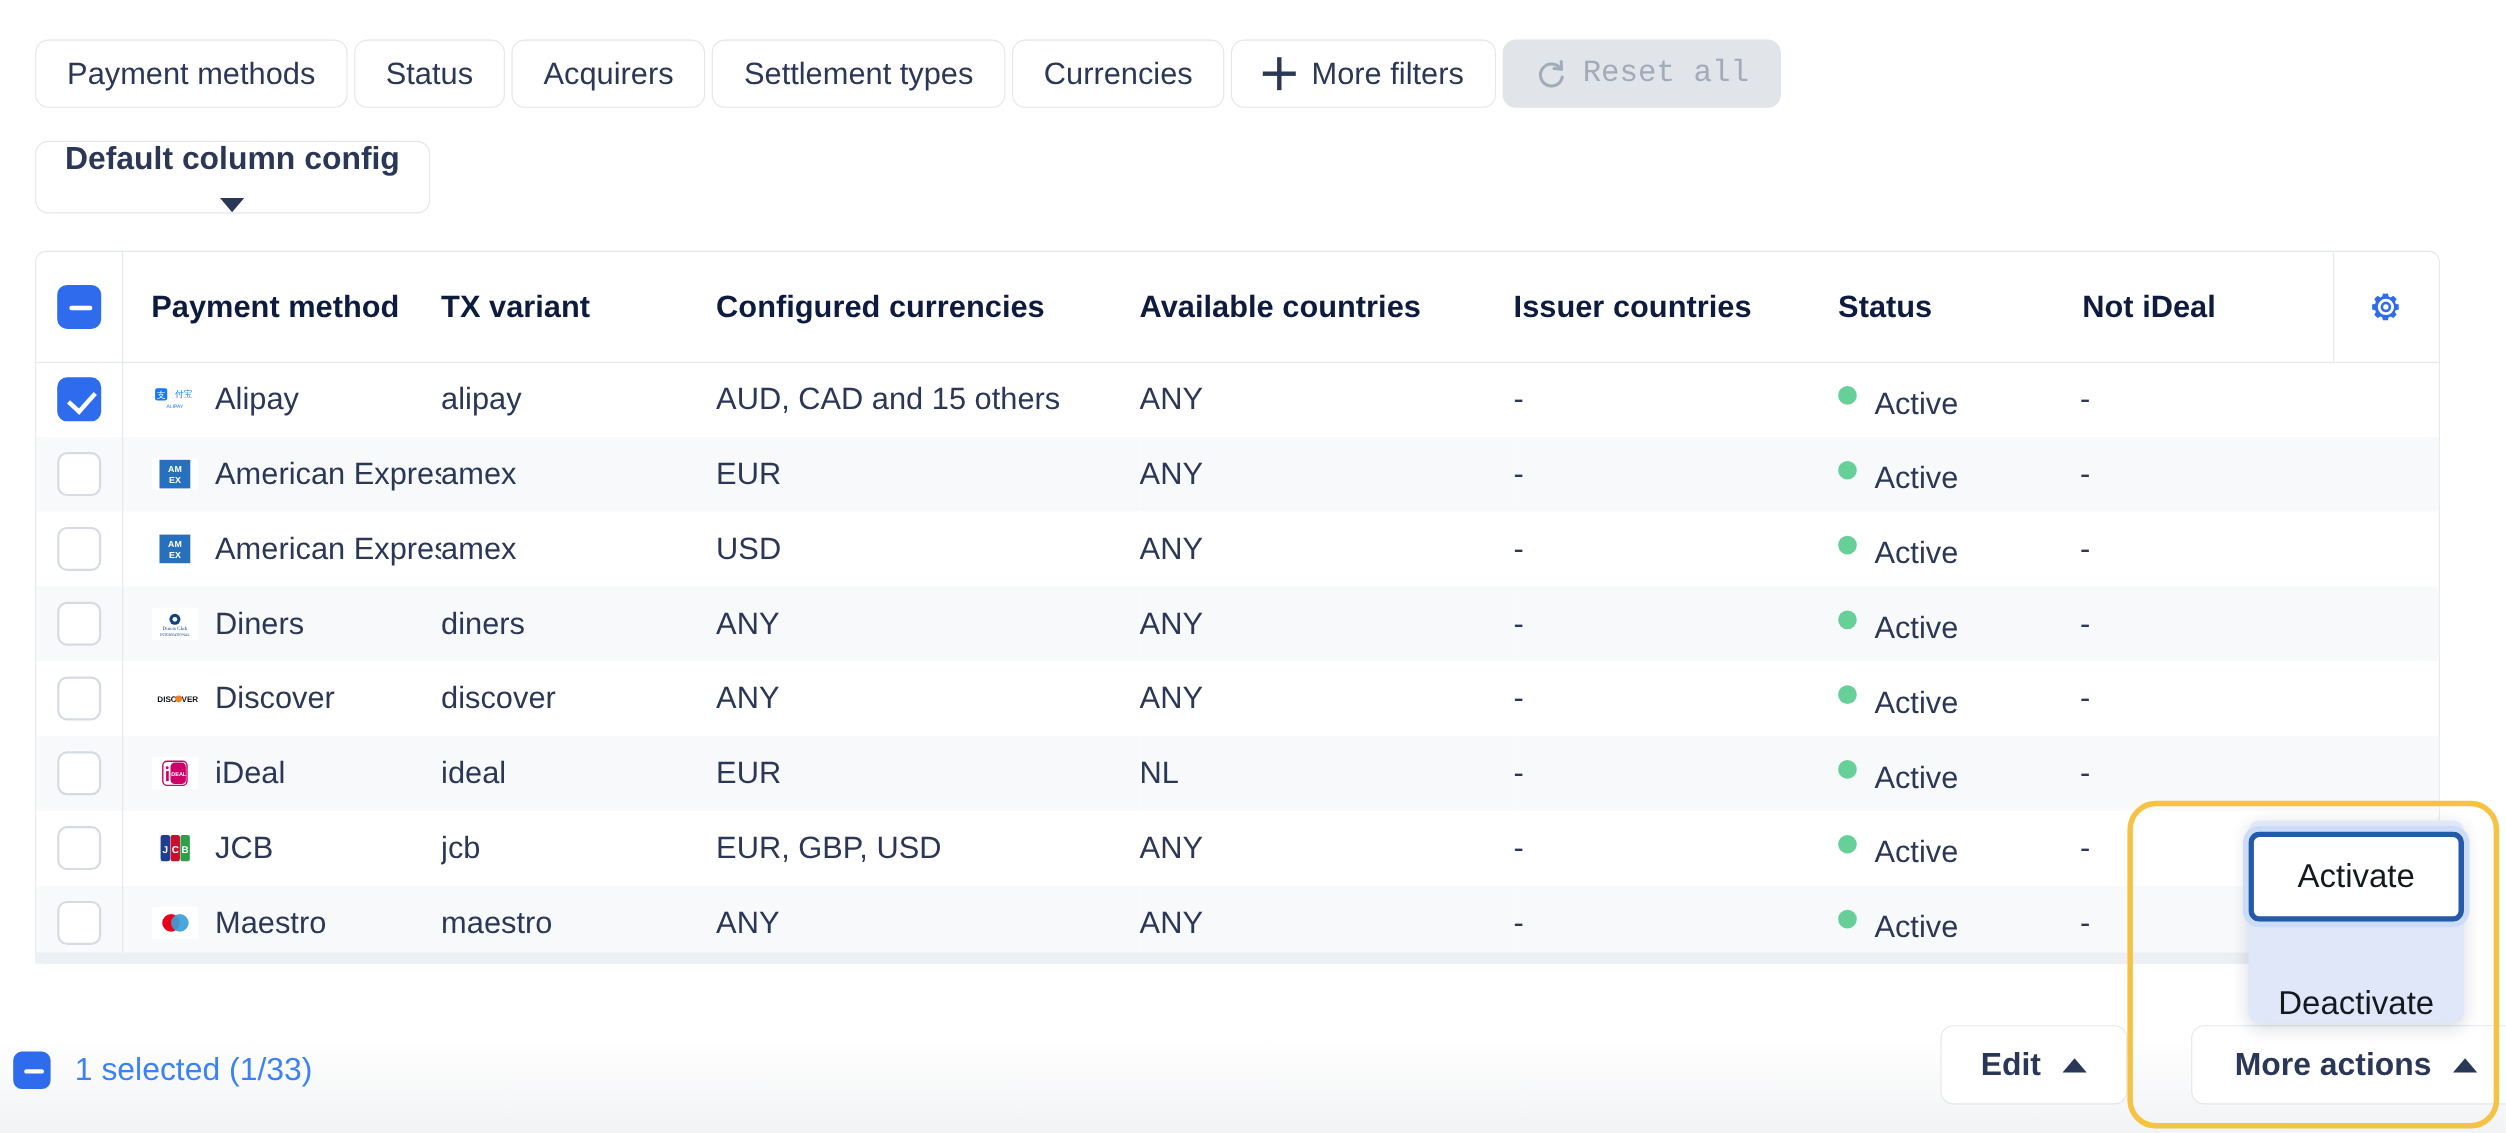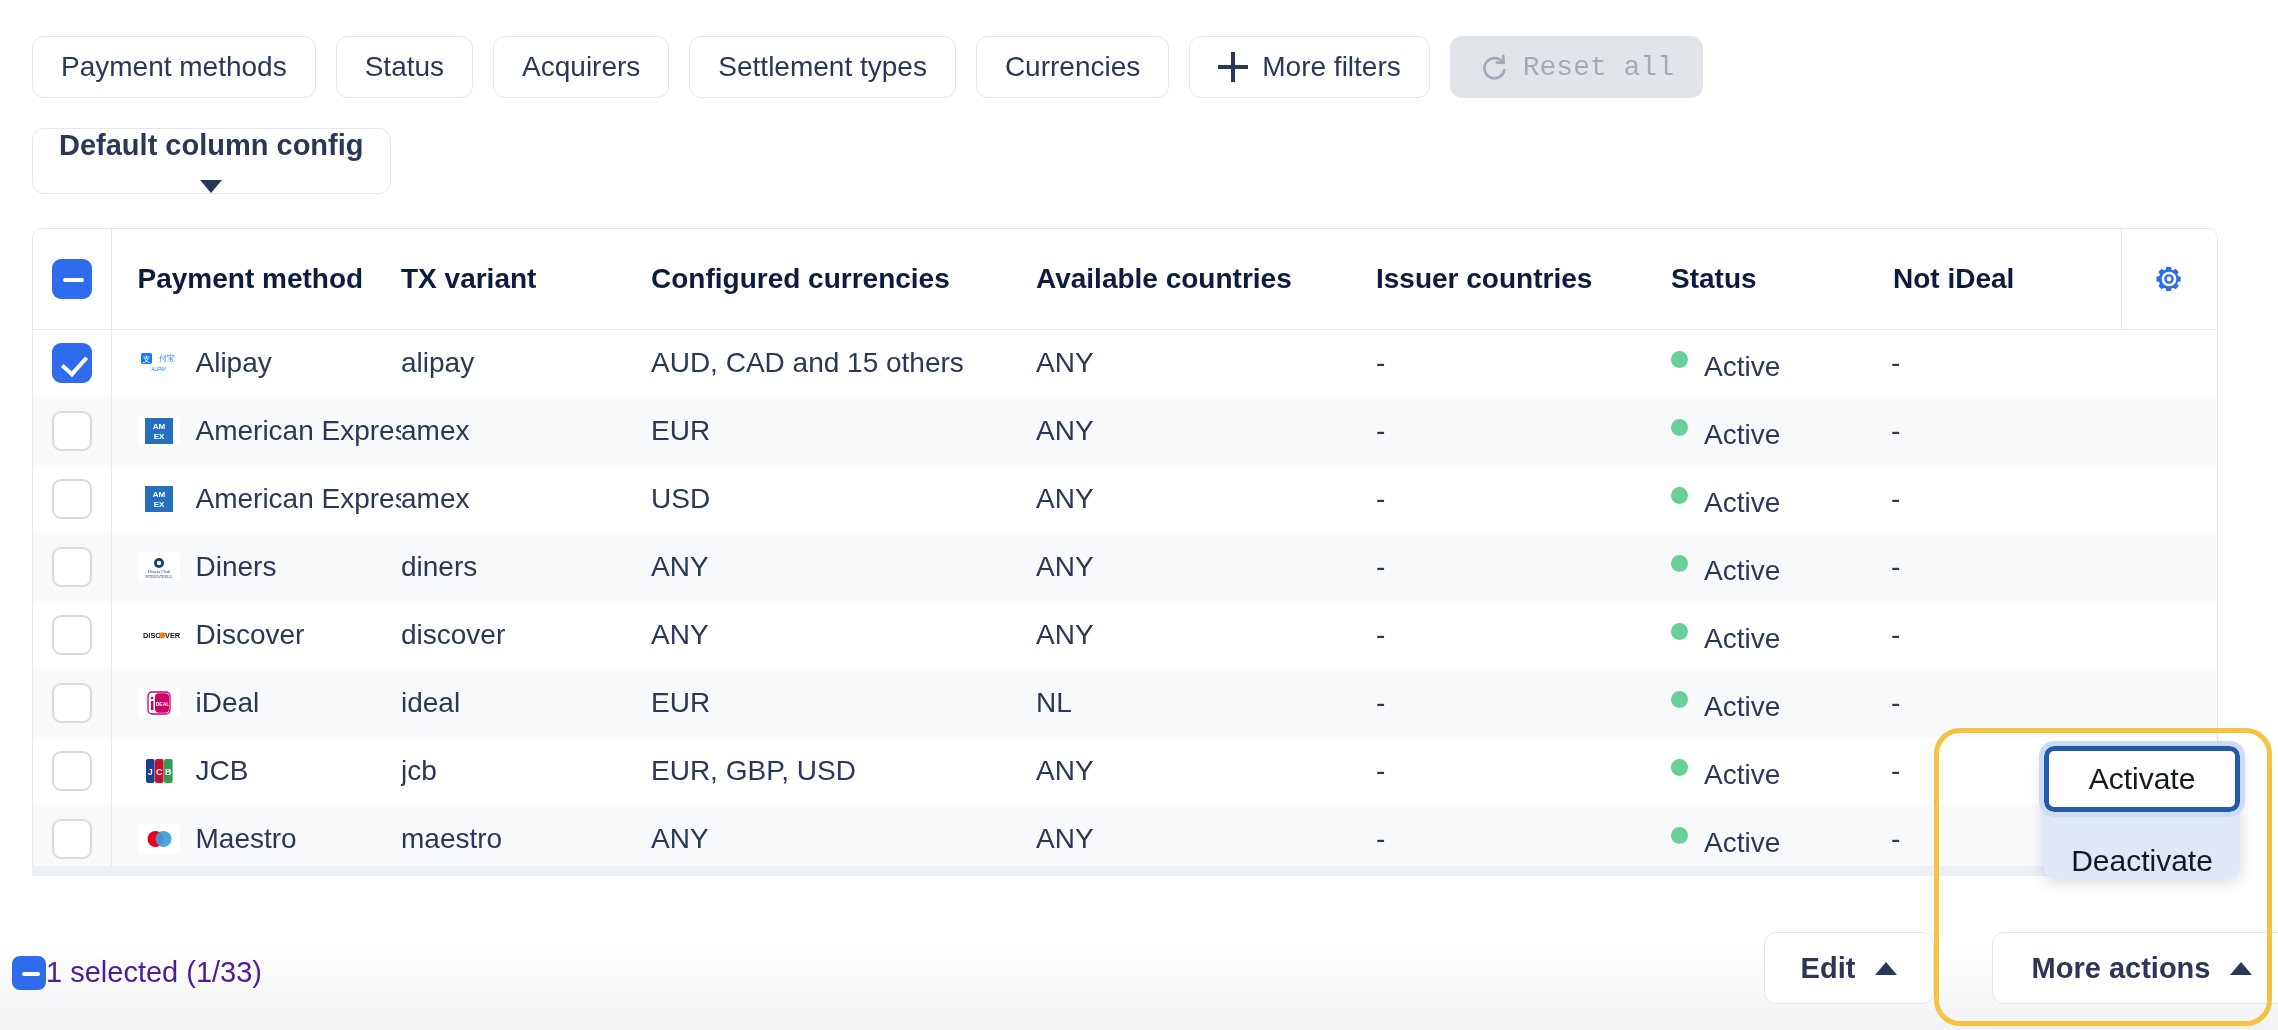--- a/index.html
+++ b/index.html
@@ -8,21 +8,21 @@
     height: 1030px;
     background: #ffffff;
     font-family: "Liberation Sans", sans-serif;
     overflow: hidden;
   }
   .page { position: relative; width: 2278px; height: 1030px; background:#fff; }
 
   
   .filter-bar {
     position: absolute; left: 32px; top: 36px;
-    display: flex; align-items: center; gap: 20px;
+    display: flex; align-items: center; gap: 6px;
   }
   .chip {
     height: 62px;
     display: flex; align-items: center; gap: 14px;
     padding: 0 28px;
     border: 1.5px solid #e3e6ea;
     border-radius: 12px;
     background: #ffffff;
     color: #2b3757;
     font-size: 28px;
@@ -164,22 +164,22 @@
     background: #eceff3;
   }
 
   
   .footer {
     position: absolute; left: 0; top: 880px; width: 2278px; height: 150px;
     background: linear-gradient(180deg,#ffffff 0%, #ffffff 40%, #f2f3f5 100%);
   }
   .sel-info {
     position: absolute; left: 12px; top: 956px;
-    display: flex; 
-    font-size: 29px; color: #4c1d95;
+    display: flex; align-items: center; gap: 22px;
+    font-size: 29px; color: #3b82f6;
   }
   .btn {
     height: 72px;
     display: flex; align-items: center; justify-content:center; gap: 20px;
     padding: 0 30px;
     border: 1.5px solid #e3e6ea;
     border-radius: 12px;
     background: #fff;
     font-size: 29px; font-weight: 700; color: #2b3757;
     cursor: pointer; white-space: nowrap;
@@ -191,24 +191,25 @@
   .menu {
     position: absolute; left: 2044px; top: 746px;
     width: 196px;
     border-radius: 10px;
     background: #dfe7f8;
     box-shadow: 0 4px 16px rgba(14,27,62,.16);
     overflow: visible;
     z-index: 20;
   }
   .menu-item {
-    height: 66px;
+    height: 82px;
     display: flex; align-items: center; justify-content: center;
     font-size: 30px; color: #14181f; cursor: pointer;
     background: transparent;
+    margin-top: 10px;
   }
   .menu-item.focused {
     background: #ffffff;
     border: 5px solid #235ba8;
     border-radius: 10px;
     outline: 5px solid #ccdcf7;
     position: relative;
     z-index: 2;
   }
   .menu-item.last { border-radius: 0 0 10px 10px; align-items: flex-end; }

